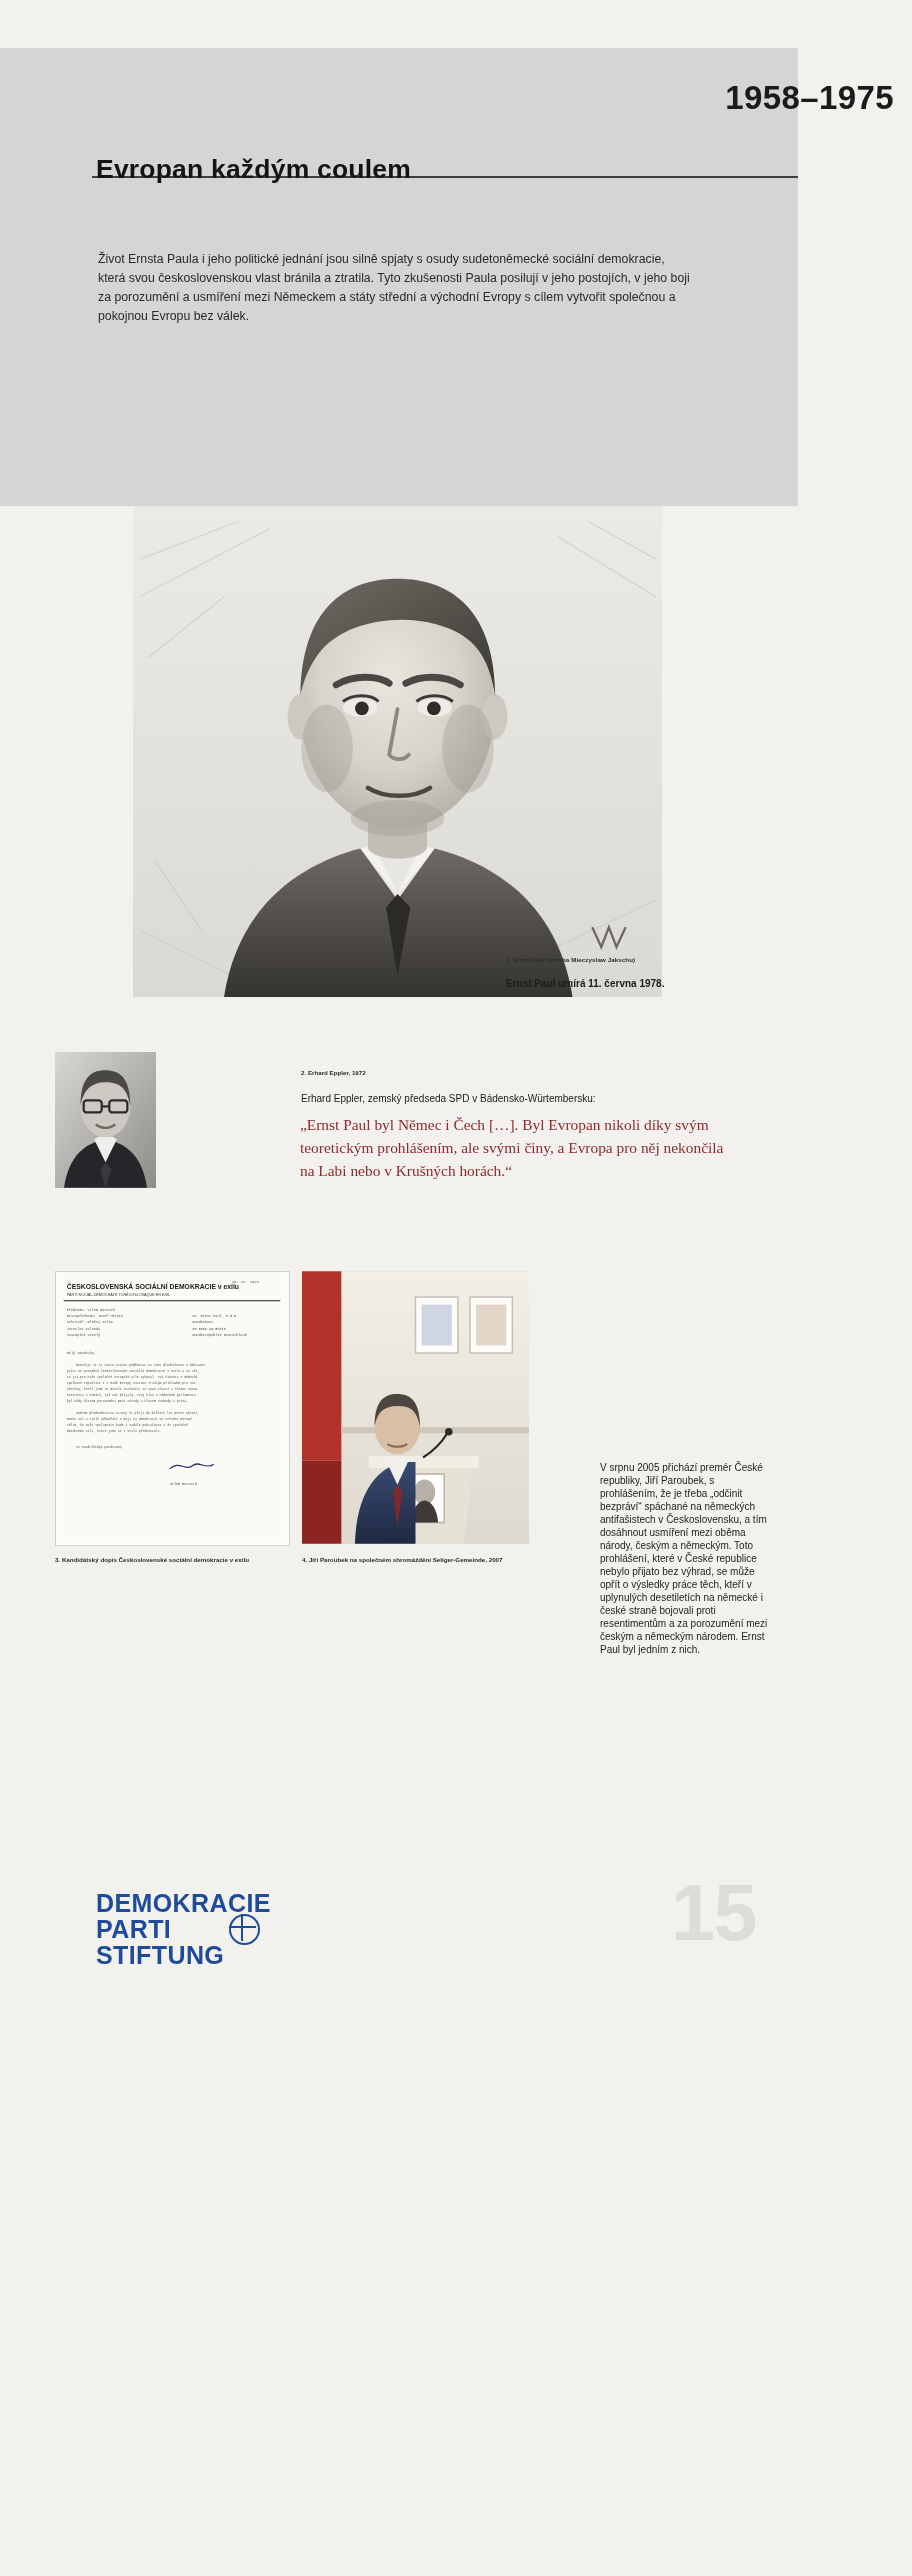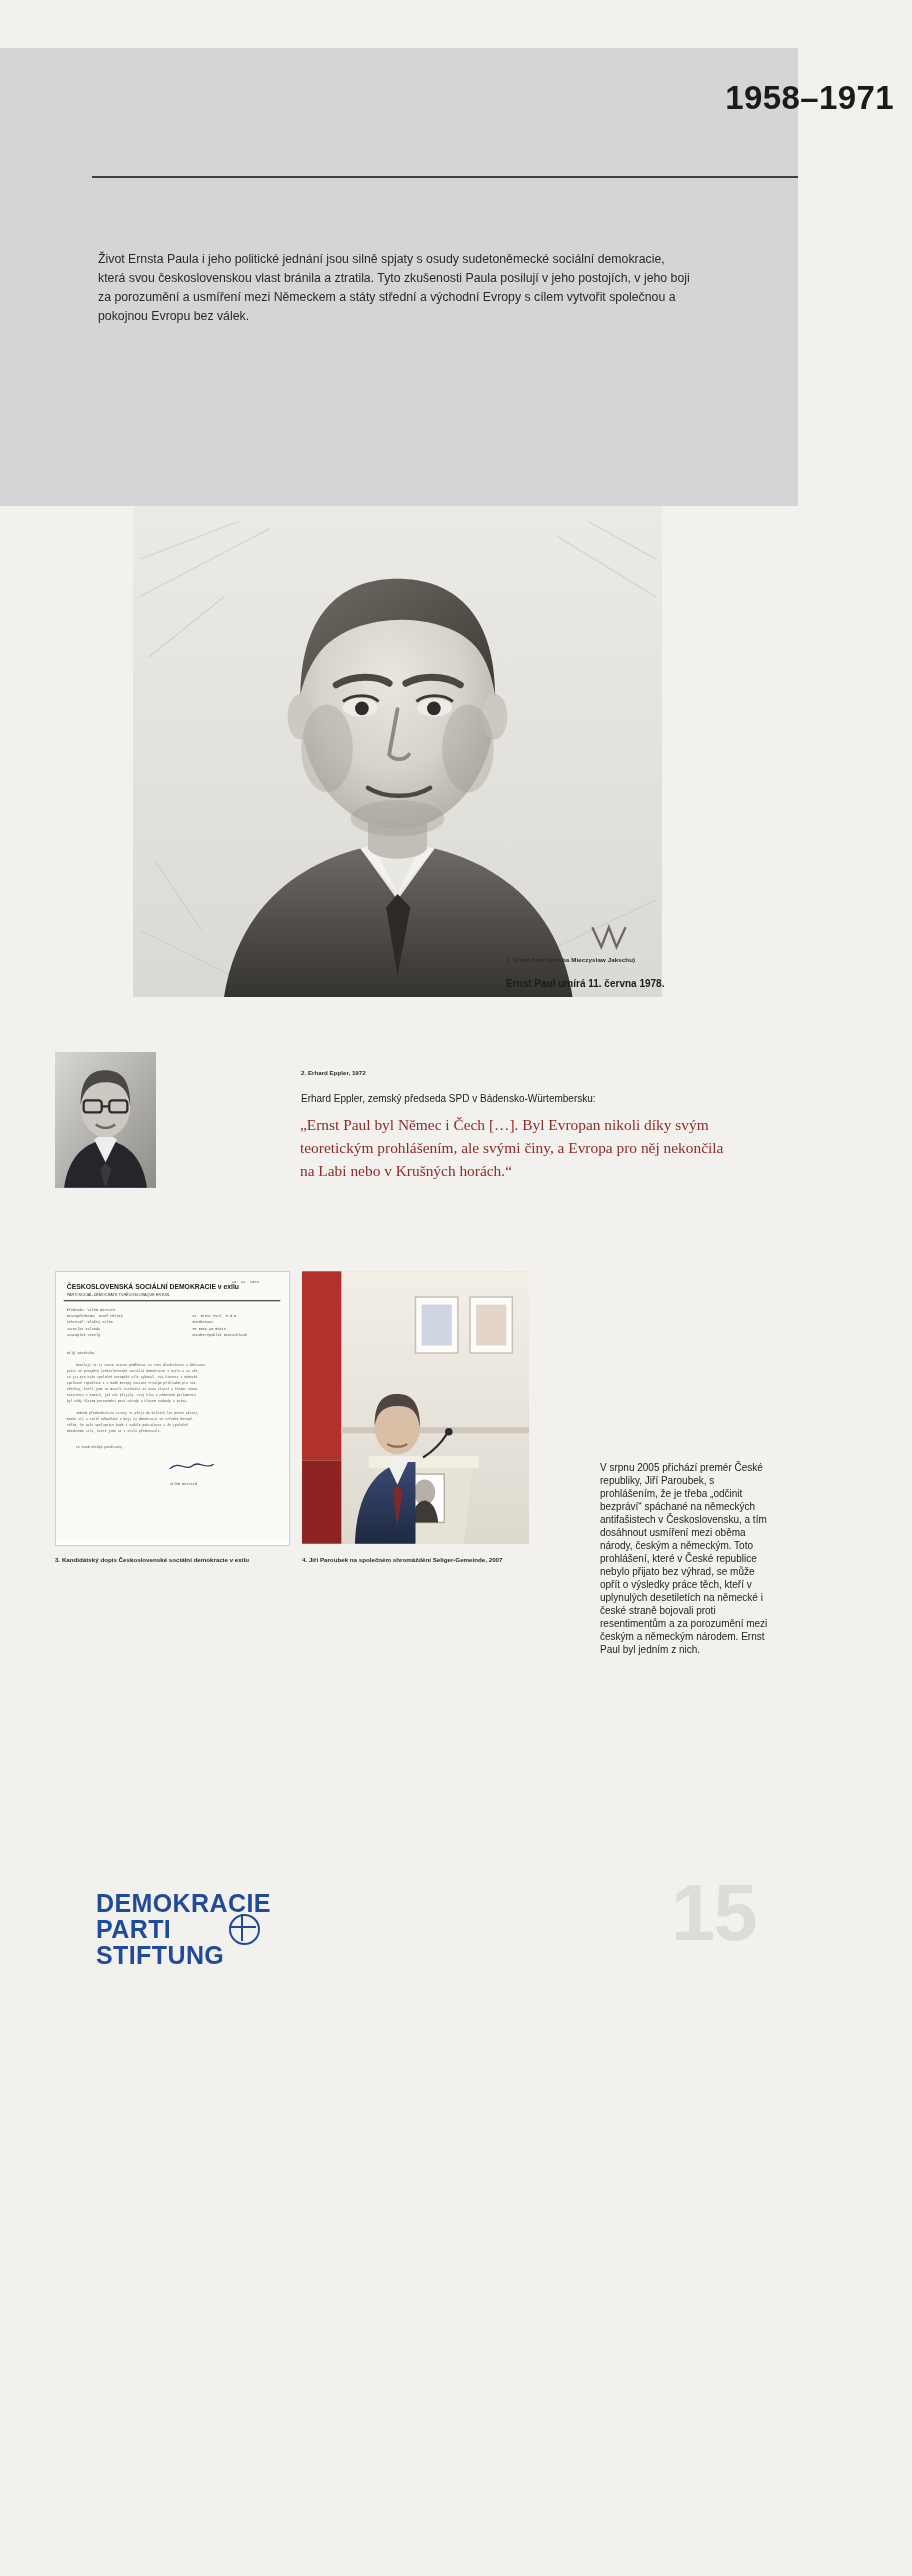--- a/index.html
+++ b/index.html
@@ -201,21 +201,22 @@
   }
 </style>
 </head>
 <body>
 
 <div class="page">
 
   <div class="header-panel">
     <div class="header-rule"></div>
   </div>
-  <div class="era-label">1958–1971</div>
+  <div class="era-label">1958–1975</div>
+  <div class="panel-title">Evropan každým coulem</div>
   <div class="panel-intro">Život Ernsta Paula i jeho politické jednání jsou silně spjaty s osudy sude­toněmecké sociální demokracie, která svou československou vlast bránila a ztratila. Tyto zkušenosti Paula posilují v jeho postojích, v jeho boji za porozumění a usmíření mezi Německem a státy střední a východní Evropy s cílem vytvořit společnou a pokojnou Evropu bez válek.</div>
 
   <div class="portrait-wrap">
     <svg width="529" height="491" viewBox="0 0 698 648">
       <defs>
         <linearGradient id="bgG" x1="0" y1="0" x2="0" y2="1">
           <stop offset="0%" stop-color="#eceae6"></stop>
           <stop offset="55%" stop-color="#e3e1dc"></stop>
           <stop offset="100%" stop-color="#dbd9d4"></stop>
         </linearGradient>

